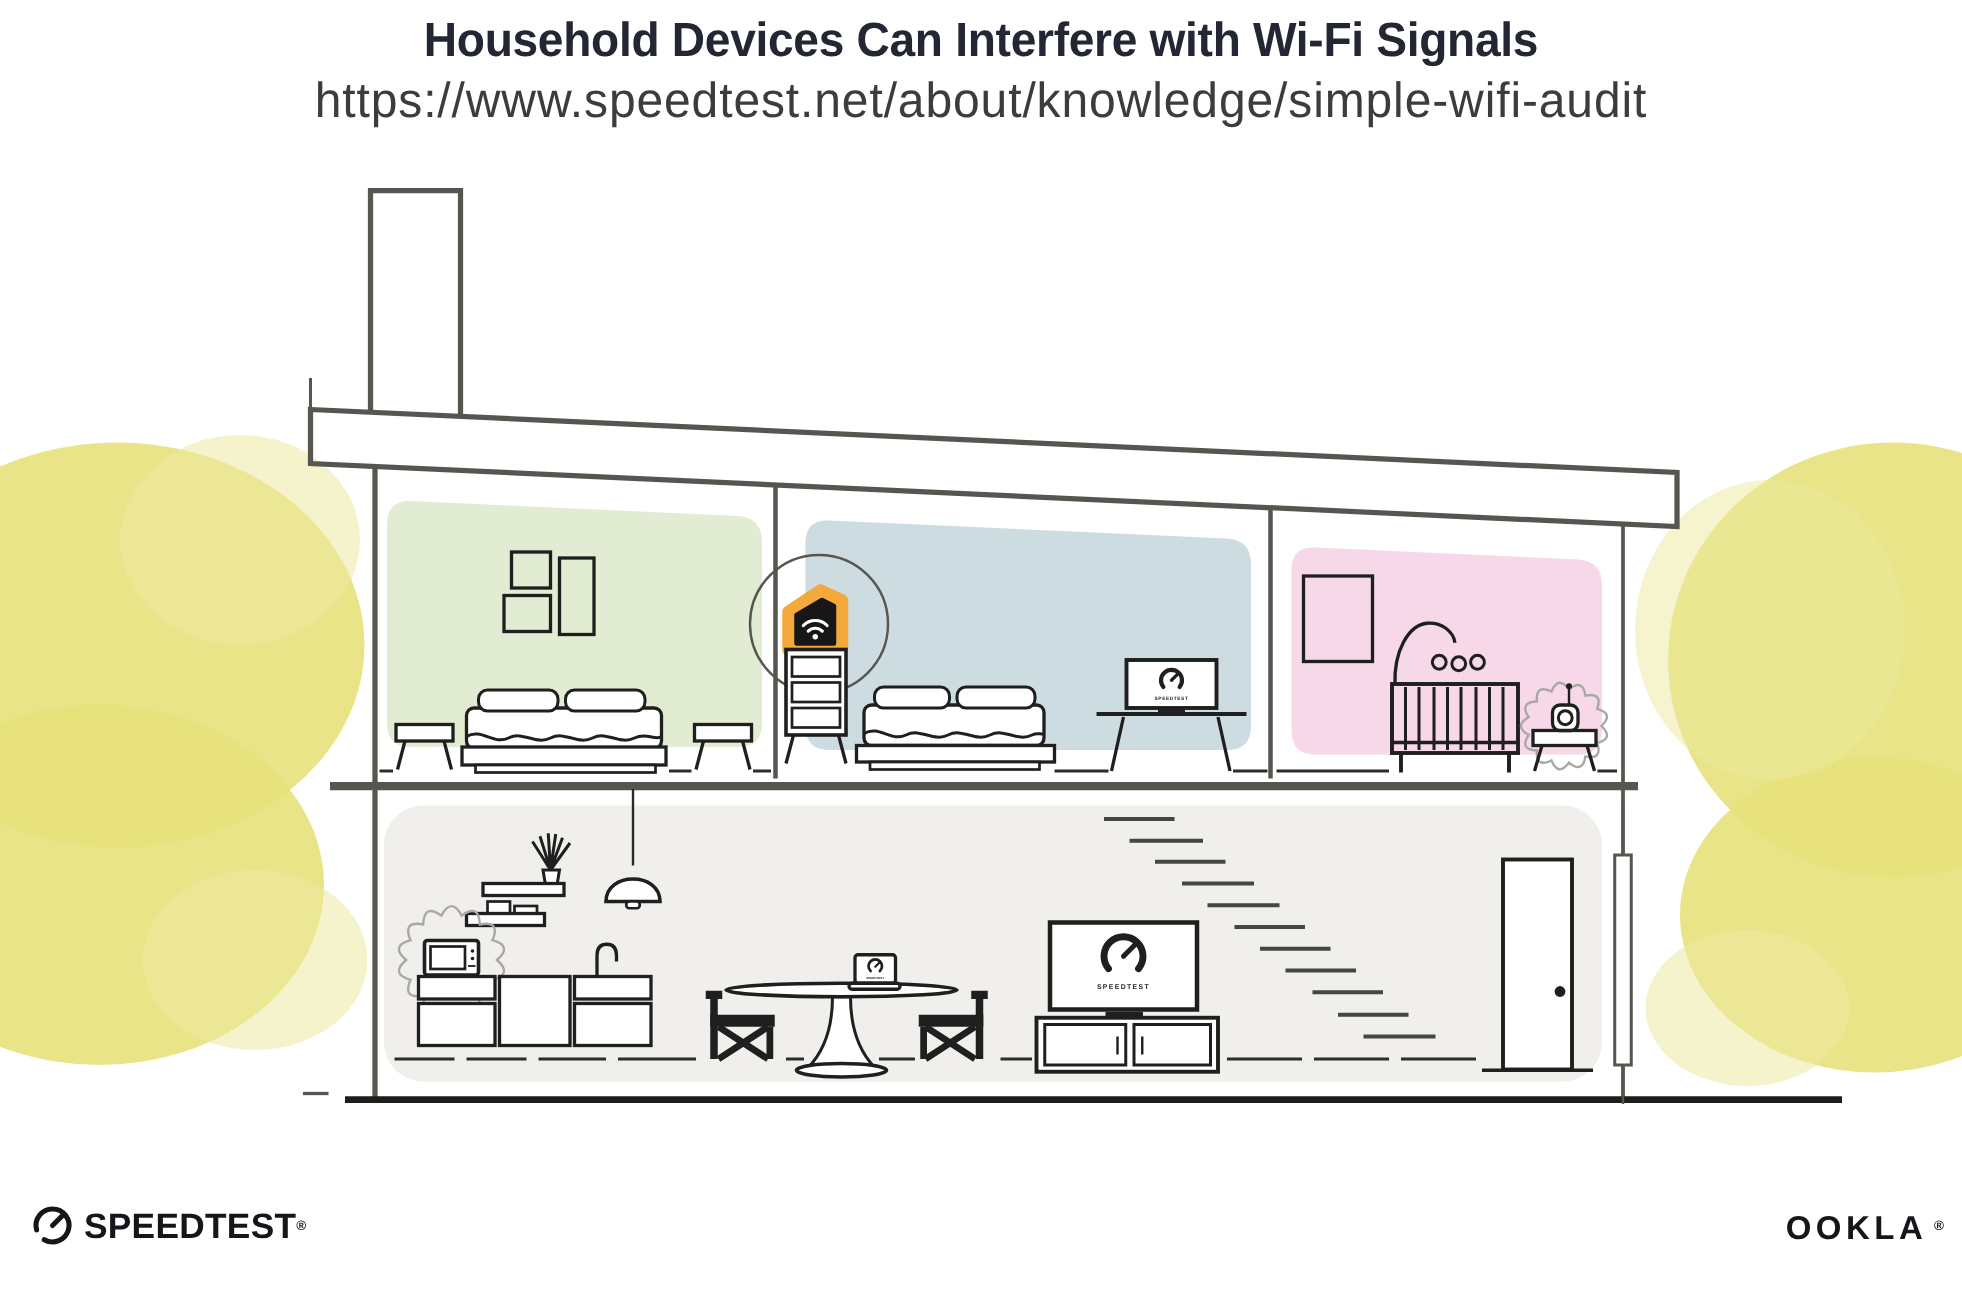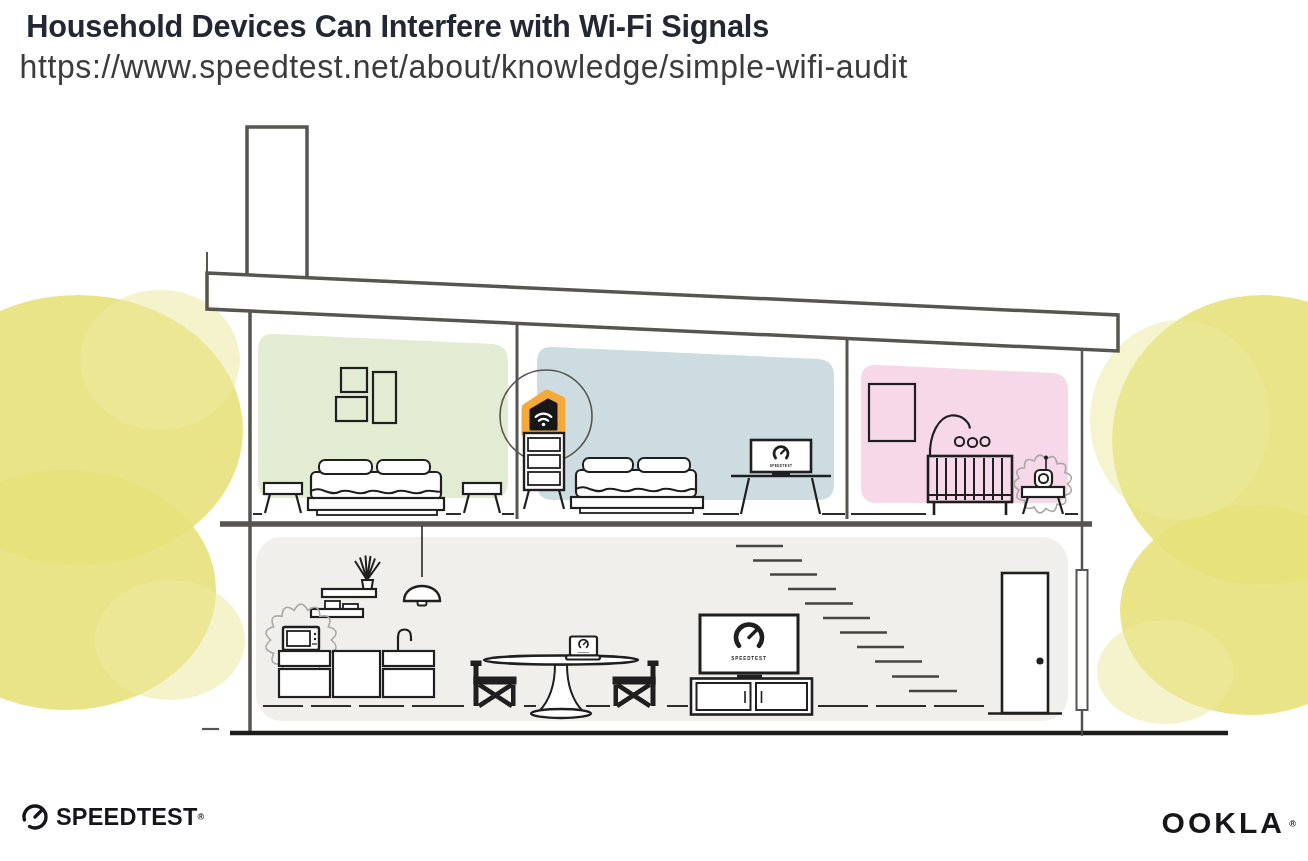--- a/index.html
+++ b/index.html
@@ -1,28 +1,28 @@
 <!DOCTYPE html>
 <html style="--title-ink: #232633; --url-ink: #3c3c3c; --house-line: #56554f; --furniture-ink: #1f1f1f; --room-green: #e2ecd2; --room-blue: #ccdce0; --room-pink: #f6d8e8; --ground-gray: #f0efec; --foliage-yellow: #e7e17a; --foliage-yellow-light: #ece9a0; --router-orange: #f4a93d; --interference-gray: #a9a8a4; --logo-ink: #16161a;"><head>
 <meta charset="utf-8">
 <style>
   html,body{margin:0;padding:0;background:#ffffff;width:1308px;height:861px;overflow:hidden;
     font-family:"Liberation Sans",sans-serif;}
   .page{position:relative;width:1308px;height:861px;}
-  .header{position:absolute;top:0;left:0;width:1308px;z-index:5;}
+  .header{position:absolute;top:0;left:0;width:1308px;text-align:center;z-index:5;}
   .title{margin-top:7px;font-size:32px;font-weight:700;letter-spacing:-0.2px;color:var(--title-ink,#232633);
     line-height:38px;transform:scaleX(0.96);transform-origin:center;}
   .url{margin-top:3px;font-size:33px;font-weight:400;letter-spacing:0.6px;color:var(--url-ink,#3c3c3c);
     line-height:38px;transform:scaleX(0.97);transform-origin:center;}
   .scene{position:absolute;top:0;left:0;z-index:1;}
   .footer-left{position:absolute;left:20px;top:802px;display:flex;align-items:center;z-index:5;}
   .st-word{font-size:23.5px;font-weight:700;letter-spacing:0.2px;color:var(--logo-ink,#16161a);margin-left:6px;}
   .tm{font-size:9px;font-weight:700;color:var(--logo-ink,#16161a);vertical-align:super;line-height:0;}
   .footer-right{position:absolute;right:12px;top:806px;z-index:5;color:var(--logo-ink,#16161a);}
-  .ookla-word{font-size:30px;font-weight:700;letter-spacing:3px;}
+  .ookla-word{font-size:22px;font-weight:700;letter-spacing:3px;}
   
   .hl{stroke:var(--house-line,#56554f);fill:none;}
   .fi{stroke:var(--furniture-ink,#1f1f1f);fill:none;}
   .fw{stroke:var(--furniture-ink,#1f1f1f);fill:#ffffff;}
   .blk{fill:var(--furniture-ink,#1f1f1f);stroke:none;}
   .burst{stroke:var(--interference-gray,#a9a8a4);fill:none;}
   svg text{font-family:"Liberation Sans",sans-serif;font-weight:700;fill:#222;}
 </style>
 </head>
 <body>

